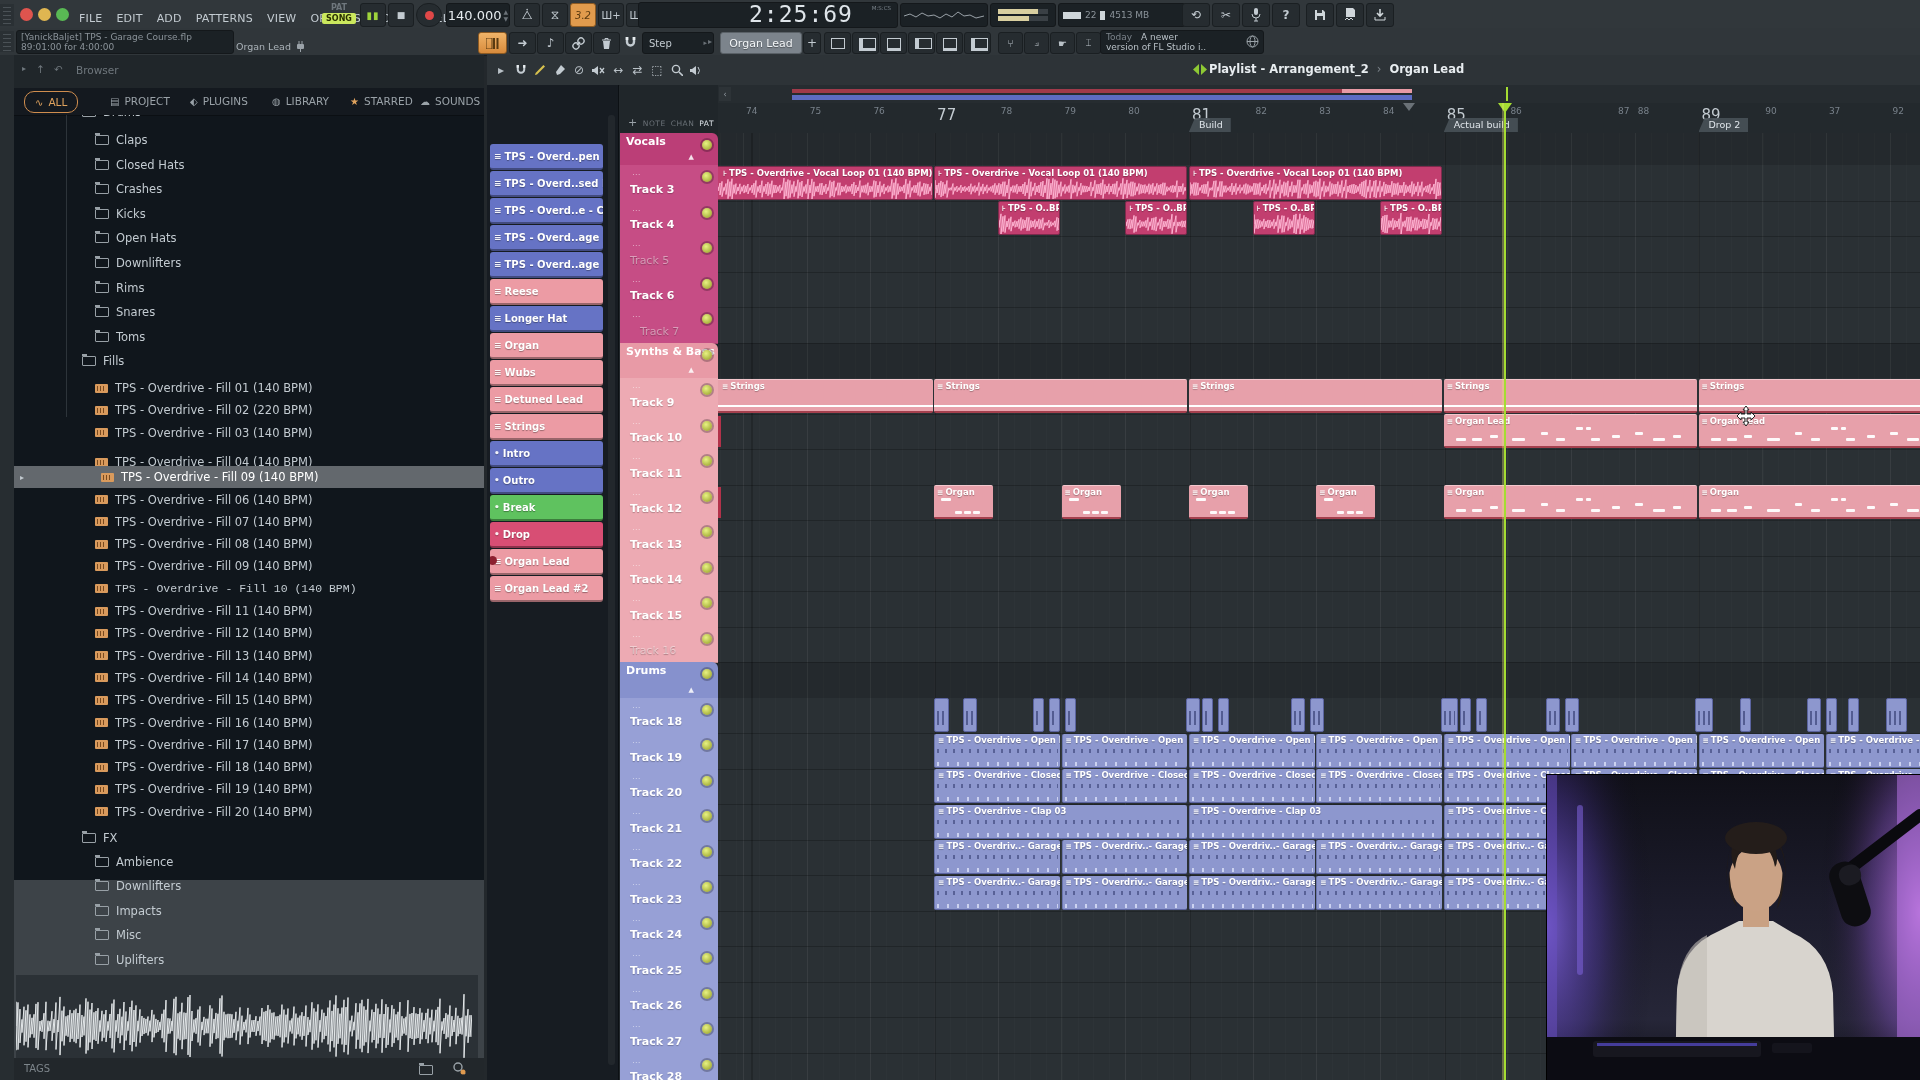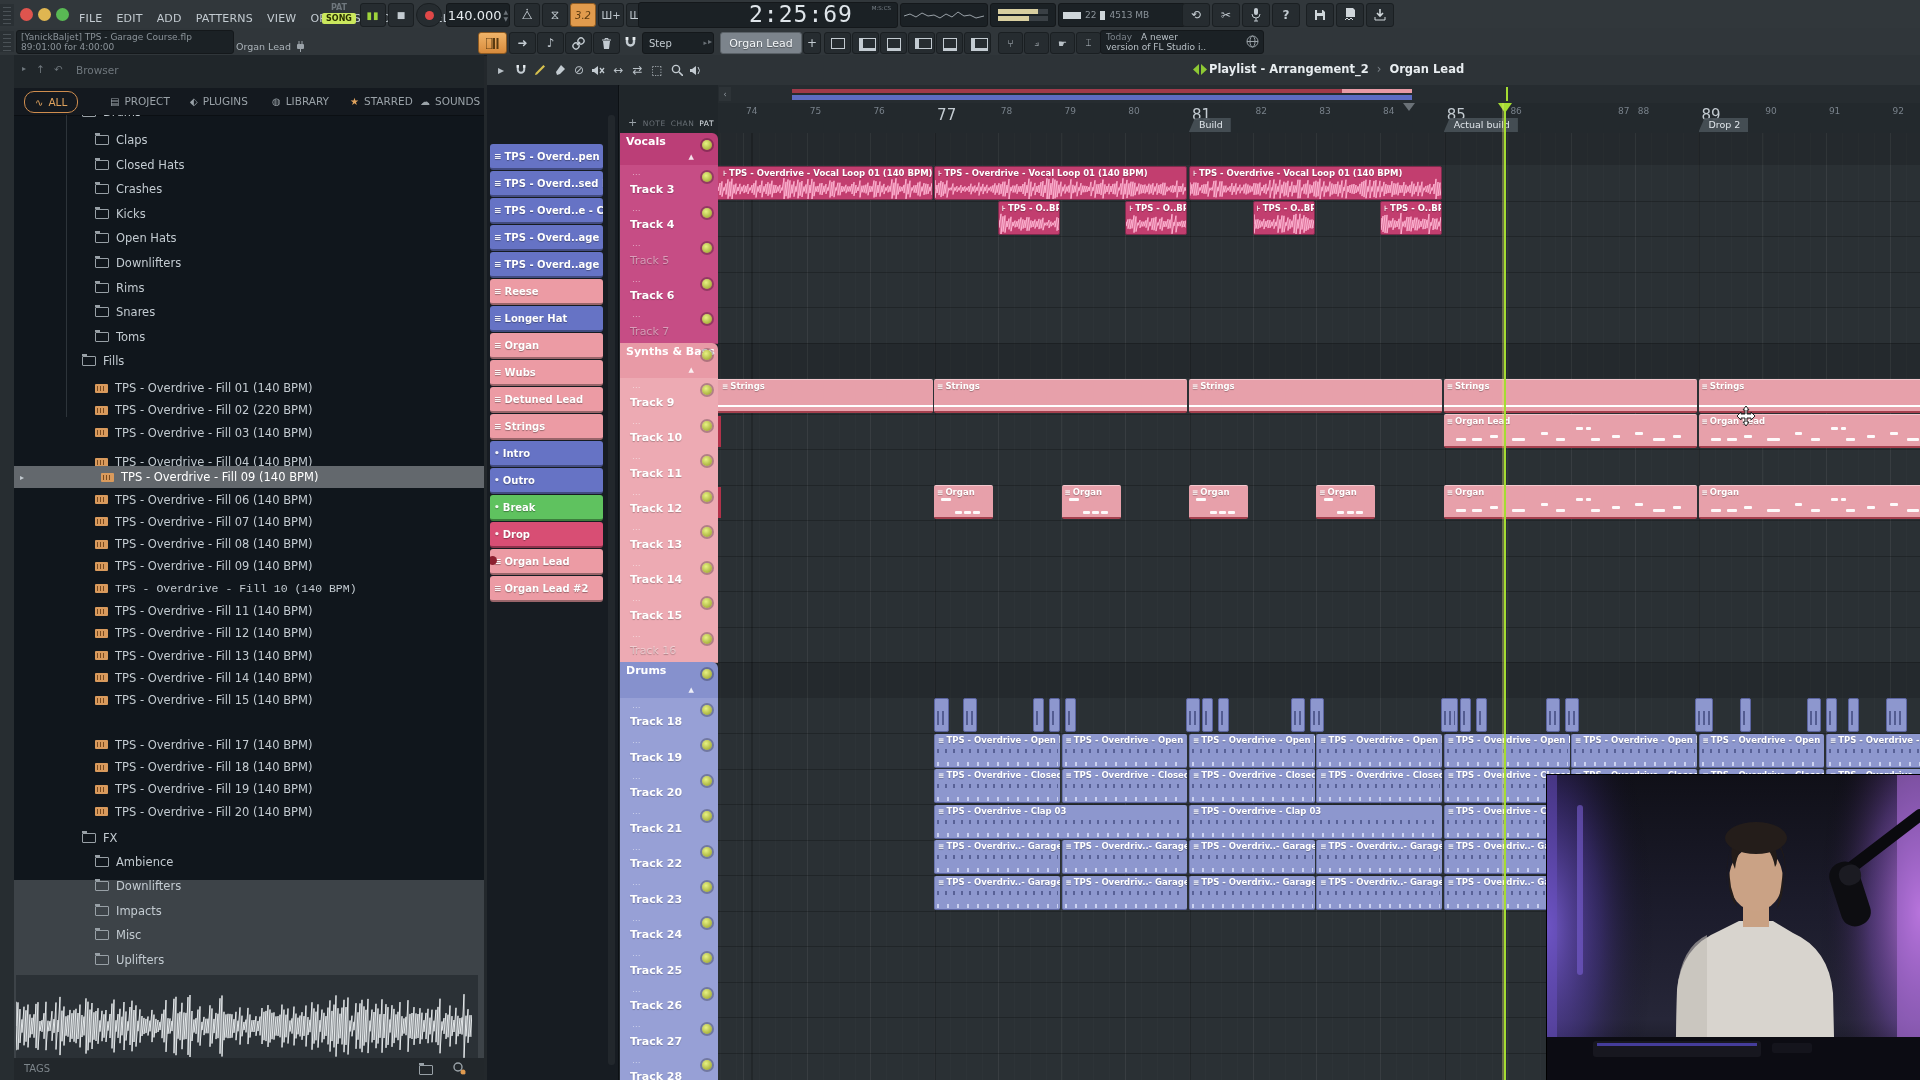--- a/index.html
+++ b/index.html
@@ -443,20 +443,25 @@
         <div class="titem" style="top: 551.9px;">
           <span style="display: inline-block; width: 81px;"></span>
           <span class="wicon"></span>
           <span>TPS - Overdrive - Fill 14 (140 BPM)</span>
         </div>
         <div class="titem" style="top: 574.2px;">
           <span style="display: inline-block; width: 81px;"></span>
           <span class="wicon"></span>
           <span>TPS - Overdrive - Fill 15 (140 BPM)</span>
         </div>
+        <div class="titem" style="top: 596.5px;">
+          <span style="display: inline-block; width: 81px;"></span>
+          <span class="wicon"></span>
+          <span>TPS - Overdrive - Fill 16 (140 BPM)</span>
+        </div>
         <div class="titem" style="top: 618.8px;">
           <span style="display: inline-block; width: 81px;"></span>
           <span class="wicon"></span>
           <span>TPS - Overdrive - Fill 17 (140 BPM)</span>
         </div>
         <div class="titem" style="top: 641.1px;">
           <span style="display: inline-block; width: 81px;"></span>
           <span class="wicon"></span>
           <span>TPS - Overdrive - Fill 18 (140 BPM)</span>
         </div>
@@ -685,21 +690,21 @@
           <div class="tname" style="color: rgba(255, 255, 255, 0.45); font-weight: normal;">Track 5</div>
           <span class="led"></span>
         </div>
         <div class="trow" style="top: 186.5px; height: 35.5px; background: rgb(198, 77, 133); border-bottom: 1px solid rgba(0, 0, 0, 0.18);">
           <div class="tdots">⋯</div>
           <div class="tname">Track 6</div>
           <span class="led"></span>
         </div>
         <div class="trow" style="top: 222px; height: 35.5px; background: rgb(198, 77, 133); border-bottom: 1px solid rgba(0, 0, 0, 0.18);">
           <div class="tdots">⋯</div>
-          <div class="tname" style="color: rgba(255, 255, 255, 0.45); font-weight: normal;">Track 7</div>
+          <div class="tname" style="color: rgba(255, 255, 255, 0.45); font-weight: normal; margin-left: 10px;">Track 7</div>
           <span class="led"></span>
         </div>
         <div class="grp" style="top: 257.5px; height: 35.5px; background: rgb(232, 154, 166); border-bottom: 1px solid rgba(0, 0, 0, 0.25); border-radius: 0px 6px 0px 0px;">
           <div style="position: absolute; left: 6px; top: 2px; font-size: 11px; font-weight: bold; color: rgb(255, 255, 255);">Synths &amp; Bass</div>
           <div style="position: absolute; right: 24px; bottom: 4px; font-size: 7px; color: rgba(255, 255, 255, 0.85);">▲</div>
           <div class="led" style="position: absolute; right: 6px; bottom: 4px;"></div>
         </div>
         <div class="trow" style="top: 293px; height: 35.5px; background: rgb(237, 170, 179); border-bottom: 1px solid rgba(0, 0, 0, 0.18);">
           <div class="tdots">⋯</div>
           <div class="tname">Track 9</div>
@@ -821,21 +826,21 @@
       <span class="barnum major" style="left: 473.9px;">81</span>
       <span class="barnum" style="left: 537.6px;">82</span>
       <span class="barnum" style="left: 601.3px;">83</span>
       <span class="barnum" style="left: 665px;">84</span>
       <span class="barnum major" style="left: 728.7px;">85</span>
       <span class="barnum" style="left: 792.4px;">86</span>
       <span class="barnum" style="left: 856.1px; margin-left: 44px;">87</span>
       <span class="barnum" style="left: 919.8px;">88</span>
       <span class="barnum major" style="left: 983.5px;">89</span>
       <span class="barnum" style="left: 1047.2px;">90</span>
-      <span class="barnum" style="left: 1110.9px;">91</span>
+      <span class="barnum" style="left: 1110.9px;">37</span>
       <span class="barnum" style="left: 1174.6px;">92</span>
       <span class="marker" style="left: 470.9px;">Build</span>
       <span class="marker" style="left: 725.7px;">Actual build</span>
       <span class="marker" style="left: 980.5px;">Drop 2</span>
       <span style="position: absolute; top: 0px; width: 0px; height: 0px; border-width: 8px 6px 6px; border-style: solid; border-color: rgb(106, 113, 119) transparent transparent; border-image: initial; margin-left: -6px; left: 690.665px;"></span>
       <span style="position: absolute; top: 0px; width: 0px; height: 0px; border-width: 10px 7px 7px; border-style: solid; border-color: rgb(165, 220, 50) transparent transparent; border-image: initial; margin-left: -7px; left: 787.489px;"></span>
     </div>
   <div id="grid">
     <div id="rows">
         <div class="grpband" style="top: 0px; height: 32px;"></div>

